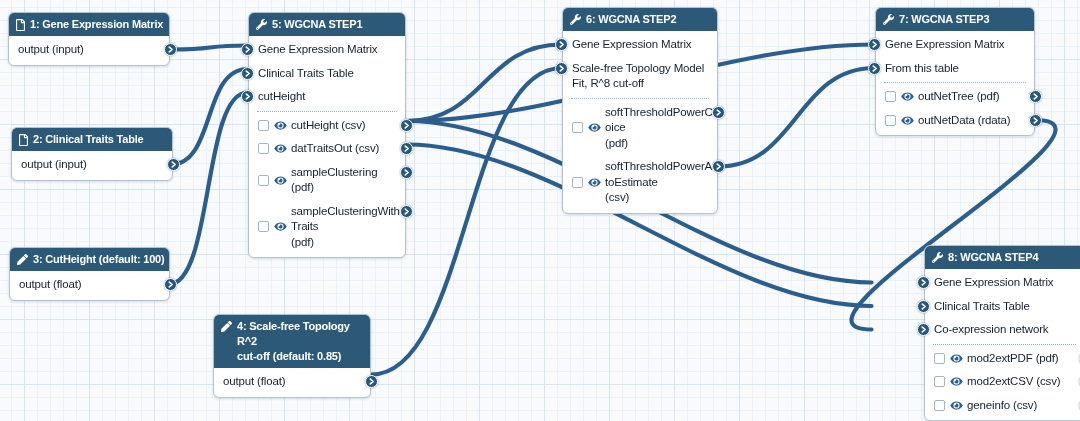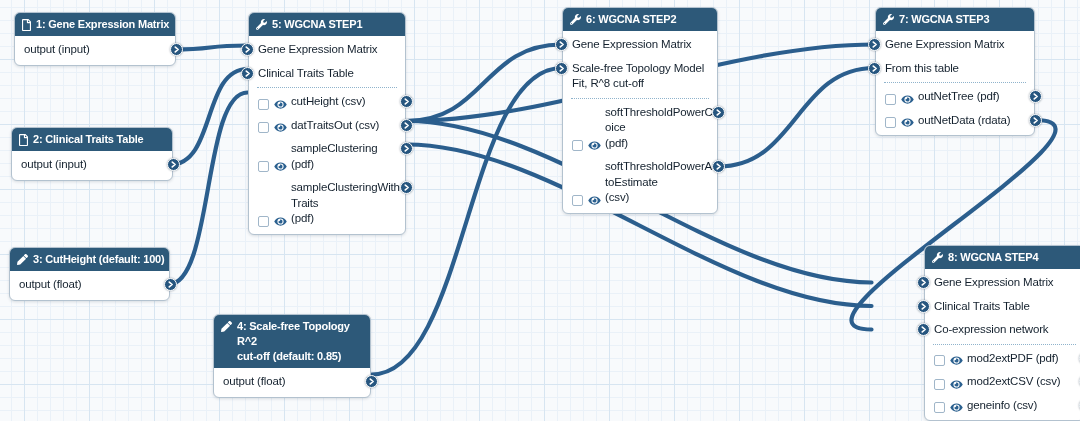--- a/index.html
+++ b/index.html
@@ -31,21 +31,21 @@
     background:var(--header); color:#fff; border-radius:5px 5px 0 0;
     padding:4px 7px; display:flex; align-items:flex-start; gap:5px;
     font-size:11px; font-weight:700; line-height:15px; letter-spacing:-.2px;
   }
   .hicon{flex:0 0 auto; display:inline-flex; margin-top:1.5px;}
   .hicon svg{display:block;}
   .htext{white-space:pre; }
   .htext.wrap{white-space:pre-line;}
   .body{padding:2px 0 3px 0;}
   .row{
-    position:relative; display:flex; align-items:flex-end;
+    position:relative; display:flex; align-items:center;
     padding:4px 8px 4px 9px; font-size:11.5px; line-height:15.5px;
     color:var(--body-text); letter-spacing:-.15px;
   }
   .row .lbl{white-space:pre-line; flex:1 1 auto; min-width:0;}
   .divider{border-top:1.2px dotted var(--divider); margin:2px 8px;}
   .port{
     position:absolute; width:11px; height:11px; border-radius:50%;
     background:var(--port); border:1.5px solid #fff;
     box-shadow:0 0 2px rgba(20,40,60,.45);
     display:flex; align-items:center; justify-content:center;
@@ -70,21 +70,21 @@
       <path d="M 168.5 284.5 C 213.5 284.5, 202.5 92.5, 247.5 92.5"></path>
       <path d="M 371.5 374.5 C 466.5 374.5, 466.5 68, 561.5 68"></path>
       <path d="M 406.5 121 C 484 121, 484 44.5, 561.5 44.5"></path>
       <path d="M 406.5 121 C 556.5 121, 724.5 44.5, 874.5 44.5"></path>
       <path d="M 406.5 121 C 556.5 121, 721.5 282.5, 871.5 282.5"></path>
       <path d="M 406.5 144.5 C 556.5 144.5, 721.5 306, 871.5 306"></path>
       <path d="M 718.5 166.5 C 796.5 166.5, 796.5 68, 874.5 68"></path>
       <path d="M 1035.5 120 C 1145.5 120, 761.5 329.5, 871.5 329.5"></path>
     </svg>
 
-  <div class="node" style="left:14px;top:12px;width:160px">
+  <div class="node" style="left:8px;top:12px;width:160px">
     <div class="hdr">
       <span class="hicon">
           <svg width="9" height="12" viewBox="0 0 384 512">
             <path fill="#fff" d="M369.9 97.9L286 14C277 5 264.8-.1 252.1-.1H48C21.5 0 0 21.5 0 48v416c0 26.5 21.5 48 48 48h288c26.5 0 48-21.5 48-48V131.9c0-12.7-5.1-25-14.1-34zM332.1 128H256V51.9l76.1 76.1zM48 464V48h160v104c0 13.3 10.7 24 24 24h104v288H48z"></path>
           </svg>
         </span>
       <span class="htext">1: Gene Expression Matrix</span>
     </div>
     <div class="body">
       <div class="row">
@@ -180,20 +180,28 @@
           </span>
         <span class="lbl">Gene Expression Matrix</span>
       </div>
       <div class="row">
         <span class="port pin">
             <svg width="9" height="9" viewBox="0 0 11 11">
               <path d="M4 2.5 L7.5 5.5 L4 8.5" stroke="#fff" stroke-width="2" fill="none" stroke-linecap="round" stroke-linejoin="round"></path>
             </svg>
           </span>
         <span class="lbl">Clinical Traits Table</span>
+      </div>
+      <div class="row">
+        <span class="port pin">
+            <svg width="9" height="9" viewBox="0 0 11 11">
+              <path d="M4 2.5 L7.5 5.5 L4 8.5" stroke="#fff" stroke-width="2" fill="none" stroke-linecap="round" stroke-linejoin="round"></path>
+            </svg>
+          </span>
+        <span class="lbl">cutHeight</span>
       </div>
       <div class="divider"></div>
       <div class="row">
         <span class="cb"></span>
         <span class="eye">
             <svg width="13" height="11" viewBox="0 0 576 512">
               <path fill="#2b608f" d="M572.52 241.4C518.29 135.59 410.93 64 288 64S57.68 135.64 3.48 241.41a32.35 32.35 0 0 0 0 29.19C57.71 376.41 165.07 448 288 448s230.32-71.64 284.52-177.41a32.35 32.35 0 0 0 0-29.19zM288 400a144 144 0 1 1 144-144 143.93 143.93 0 0 1-144 144zm0-240a95.31 95.31 0 0 0-25.31 3.79 47.85 47.85 0 0 1-66.9 66.9A95.78 95.78 0 1 0 288 160z"></path>
             </svg>
           </span>
         <span class="lbl">cutHeight (csv)</span>

